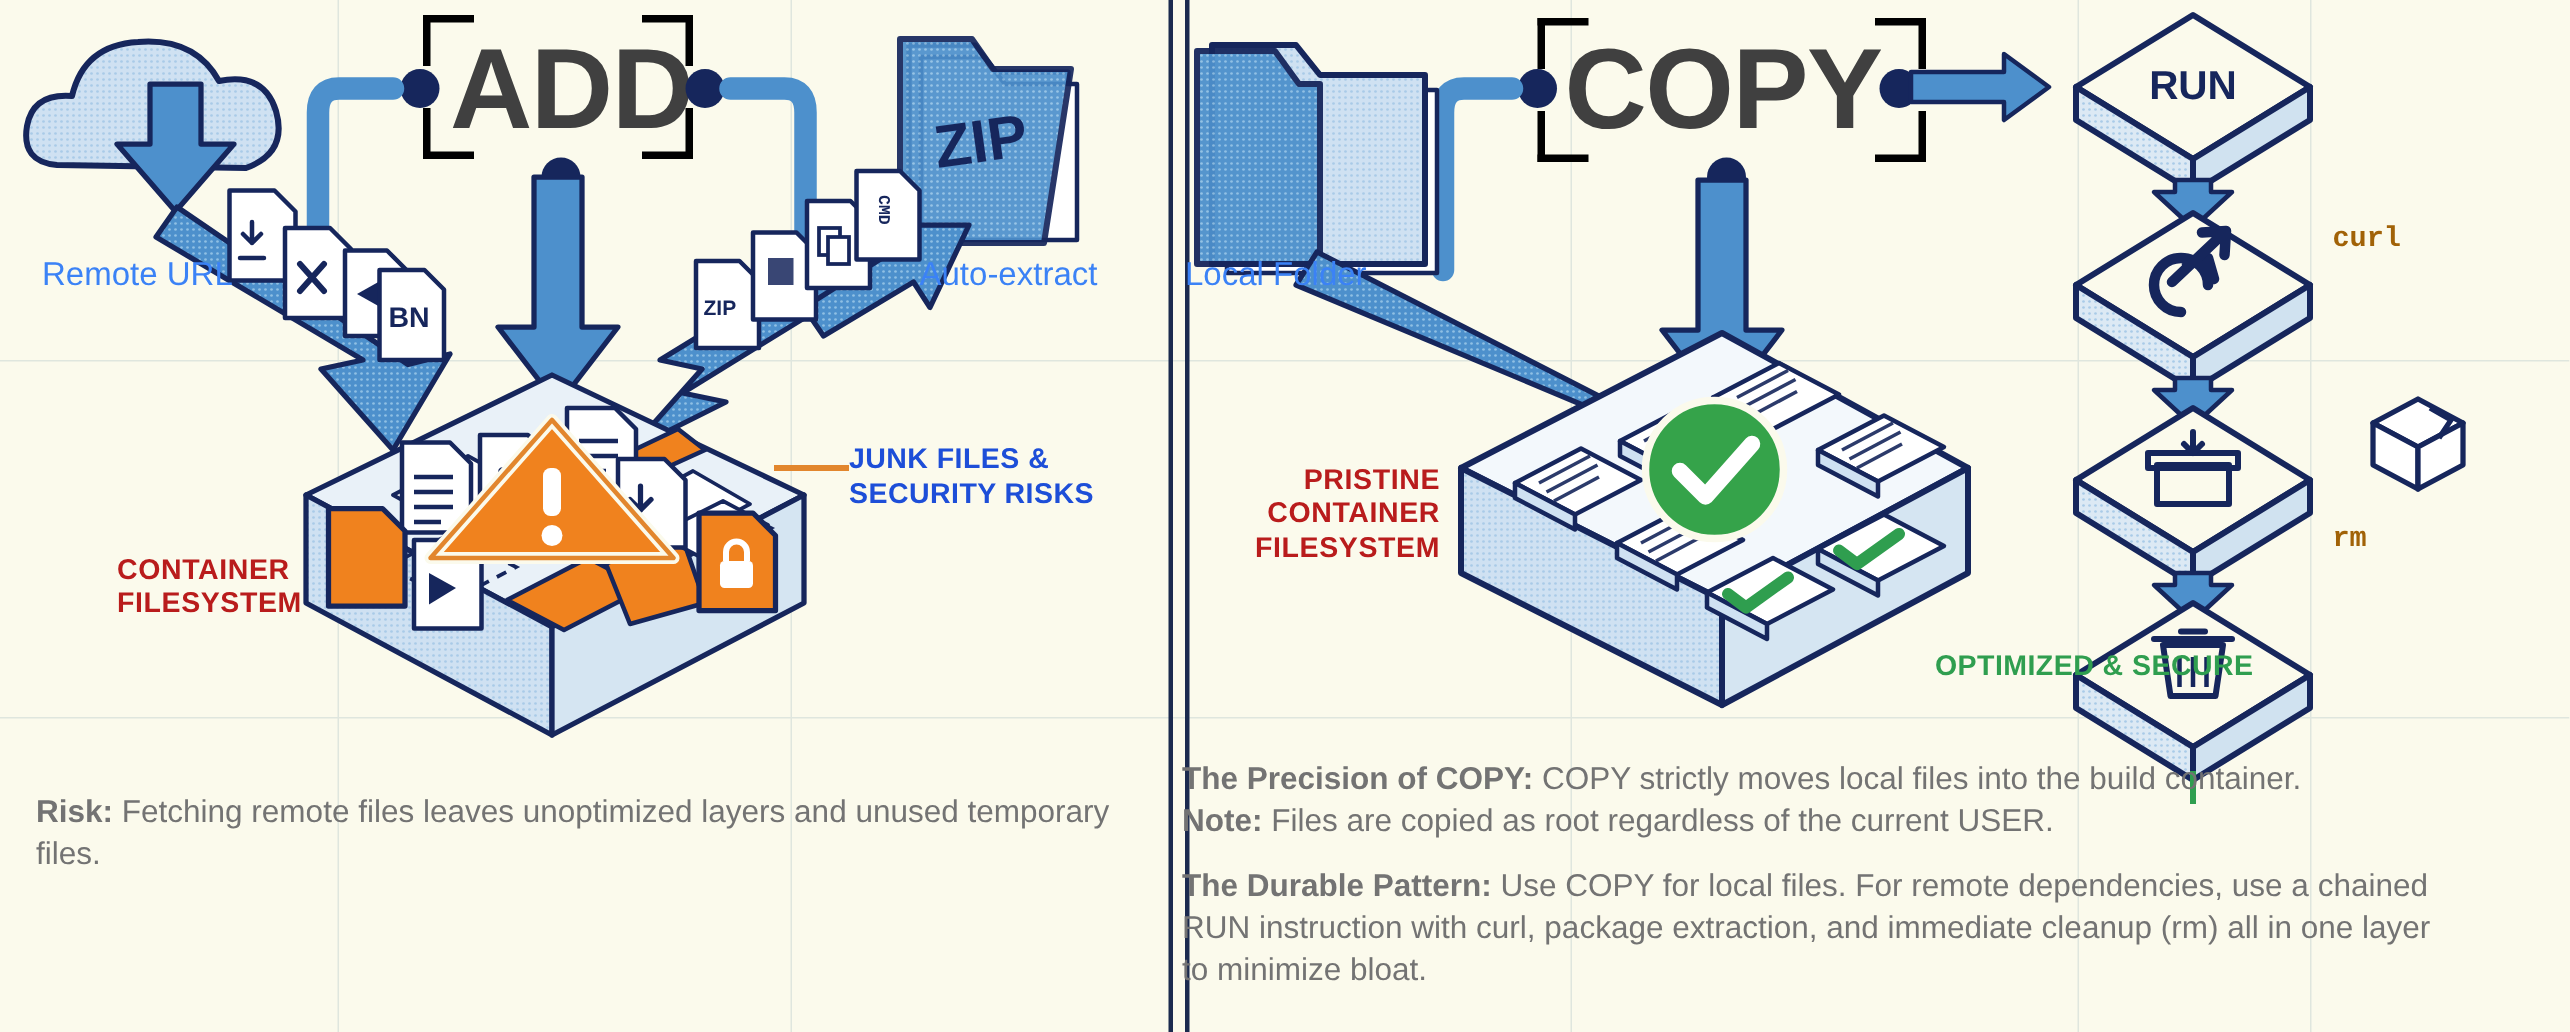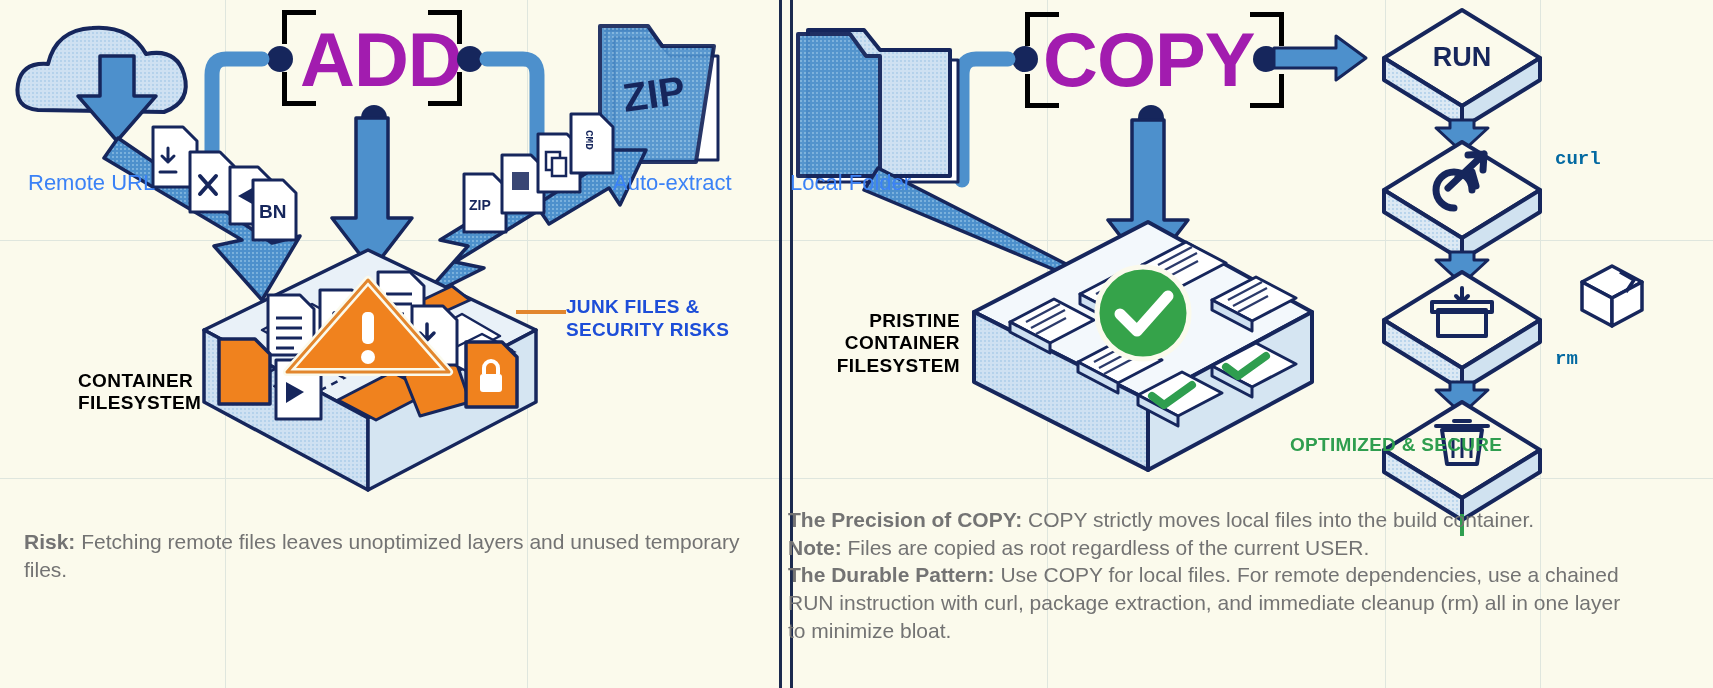--- a/index.html
+++ b/index.html
@@ -17,46 +17,46 @@
   .gh { height: 1px; width: 100%; left: 0; }
 
   
   .divider { position: absolute; top: 0; height: 688px; width: 3px; background: #1b2a4e; }
 
   .panel { position: absolute; top: 0; height: 688px; }
   #panel-add  { left: 0;   width: 768px; }
   #panel-copy { left: 760px; width: 908px; }
 
   
-  .headline { position: absolute; font-weight: 700; color: #a21caf;
+  .headline { position: absolute; font-weight: 700; color: #404040;
               letter-spacing: -1px; line-height: 1; text-align: center; }
   .bracket { position: absolute; border-color: #16265c; }
   .bk-tl { border-left: 5px solid; border-top: 5px solid; }
   .bk-bl { border-left: 5px solid; border-bottom: 5px solid; }
   .bk-tr { border-right: 5px solid; border-top: 5px solid; }
   .bk-br { border-right: 5px solid; border-bottom: 5px solid; }
 
   .node-dot { position: absolute; width: 26px; height: 26px; border-radius: 50%;
               background: #16265c; }
 
   
   .lbl-dark { position: absolute; color: #3b82f6; font-size: 22px; }
-  .lbl-cap  { position: absolute; color: #000000; font-size: 19px; font-weight: 700;
+  .lbl-cap  { position: absolute; color: #b91c1c; font-size: 19px; font-weight: 700;
               line-height: 1.18; letter-spacing: .4px; }
   .lbl-orange { position: absolute; color: #1d4ed8; font-size: 19px; font-weight: 700;
                 line-height: 1.2; letter-spacing: .3px; }
   .lbl-green { position: absolute; color: #2f9e4f; font-size: 19px; font-weight: 700;
                letter-spacing: .3px; }
-  .lbl-mono { position: absolute; color: #0369a1; font-size: 19px; font-weight: 700;
+  .lbl-mono { position: absolute; color: #a16207; font-size: 19px; font-weight: 700;
               font-family: "Liberation Mono", monospace; }
 
   
   .body-copy { position: absolute; color: #737373; font-size: 21px; line-height: 1.32; }
   .body-copy b { font-weight: 700; }
-  .body-copy p + p { }
+  .body-copy p + p { margin-top: 16px; }
 
   svg { overflow: visible; }
 </style>
 </head>
 <body>
 
 <div id="root">
 
   <div class="gridline gv" style="left:225px;"></div>
   <div class="gridline gv" style="left:527px;"></div>

